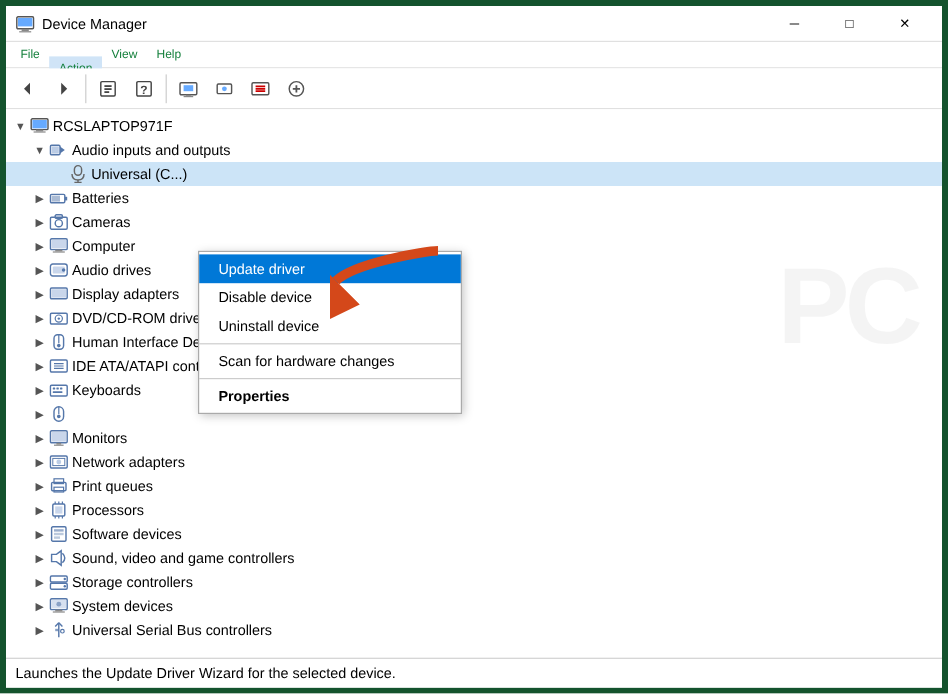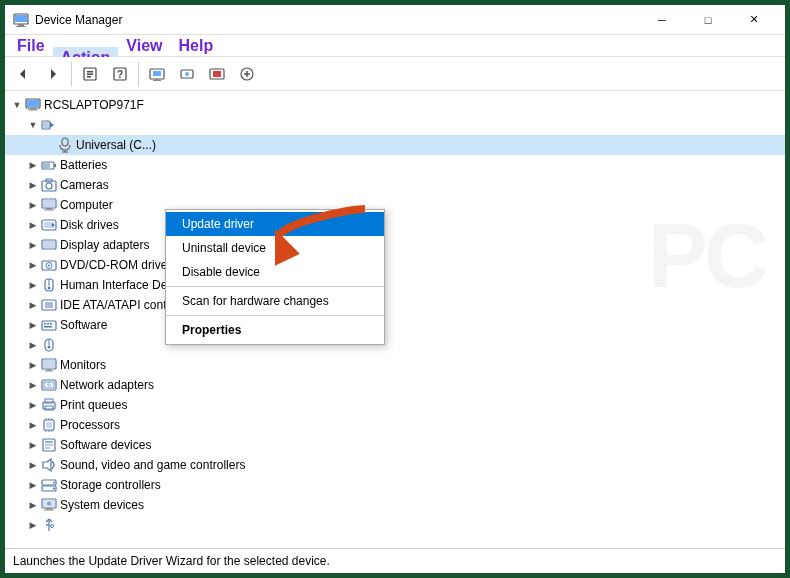--- a/index.html
+++ b/index.html
@@ -70,26 +70,25 @@
       background: #fff;
       display: flex;
       align-items: center;
       padding: 0 4px;
       border-bottom: 1px solid #e0e0e0;
     }
 
     .menu-item {
       padding: 2px 8px;
       cursor: pointer;
-      font-size: 16px;
-      color: #6d28d9;
+      font-size: 10px;
+      color: #15803d;
       height: 22px;
       display: flex;
       align-items: center;
-      font-weight: bold;
     }
 
     .menu-item:hover, .menu-item.active { background: #d0e4f7; margin-top: 24px; }
 
     
     .toolbar {
       height: 34px;
       background: #fff;
       display: flex;
       align-items: center;
@@ -360,20 +359,21 @@
       <div class="tree-item">
         <span class="tree-indent" style="width:20px"></span>
         <span class="tree-expand">▼</span>
         <span class="tree-icon">
           <svg width="16" height="16" viewBox="0 0 16 16">
             <rect x="1" y="4" width="8" height="8" rx="1" fill="none" stroke="#5577aa" stroke-width="1.2"></rect>
             <rect x="2" y="5" width="6" height="6" fill="#7799cc" opacity="0.5"></rect>
             <polygon points="9,5 13,8 9,11" fill="#5577aa"></polygon>
           </svg>
         </span>
+        <span class="tree-label">Audio inputs and outputs</span>
       </div>
 
       <div class="tree-item selected">
         <span class="tree-indent" style="width:36px"></span>
         <span class="tree-expand" style="visibility:hidden"></span>
         <span class="tree-icon">
           <svg width="16" height="16" viewBox="0 0 16 16">
             <rect x="5" y="1" width="6" height="8" rx="3" fill="none" stroke="#666" stroke-width="1.2"></rect>
             <path d="M3 8 Q3 13 8 13 Q13 13 13 8" fill="none" stroke="#666" stroke-width="1.2"></path>
             <line x1="8" y1="13" x2="8" y2="15" stroke="#666" stroke-width="1.2"></line>
@@ -427,21 +427,21 @@
       <div class="tree-item">
         <span class="tree-indent" style="width:20px"></span>
         <span class="tree-expand">▶</span>
         <span class="tree-icon">
           <svg width="16" height="16" viewBox="0 0 16 16">
             <rect x="1" y="3" width="14" height="10" rx="2" fill="none" stroke="#5577aa" stroke-width="1.2"></rect>
             <rect x="3" y="5" width="10" height="6" rx="1" fill="#7799cc" opacity="0.4"></rect>
             <circle cx="12" cy="8" r="1.5" fill="#5577aa"></circle>
           </svg>
         </span>
-        <span class="tree-label">Disk drives</span>
+        <span class="tree-label">Audio drives</span>
       </div>
 
       <div class="tree-item">
         <span class="tree-indent" style="width:20px"></span>
         <span class="tree-expand">▶</span>
         <span class="tree-icon">
           <svg width="16" height="16" viewBox="0 0 16 16">
             <rect x="1" y="3" width="14" height="9" rx="1" fill="none" stroke="#5577aa" stroke-width="1.2"></rect>
             <rect x="2" y="4" width="12" height="7" fill="#7799cc" opacity="0.4"></rect>
           </svg>
@@ -494,21 +494,21 @@
         <span class="tree-expand">▶</span>
         <span class="tree-icon">
           <svg width="16" height="16" viewBox="0 0 16 16">
             <rect x="1" y="4" width="14" height="9" rx="1" fill="none" stroke="#5577aa" stroke-width="1.2"></rect>
             <rect x="3" y="6" width="2" height="1.5" rx="0.3" fill="#5577aa"></rect>
             <rect x="6" y="6" width="2" height="1.5" rx="0.3" fill="#5577aa"></rect>
             <rect x="9" y="6" width="2" height="1.5" rx="0.3" fill="#5577aa"></rect>
             <rect x="3" y="9" width="8" height="1.5" rx="0.3" fill="#5577aa"></rect>
           </svg>
         </span>
-        <span class="tree-label">Software</span>
+        <span class="tree-label">Keyboards</span>
       </div>
 
       <div class="tree-item">
         <span class="tree-indent" style="width:20px"></span>
         <span class="tree-expand">▶</span>
         <span class="tree-icon">
           <svg width="16" height="16" viewBox="0 0 16 16">
             <rect x="4" y="2" width="8" height="12" rx="4" fill="none" stroke="#5577aa" stroke-width="1.2"></rect>
             <line x1="8" y1="2" x2="8" y2="8" stroke="#5577aa" stroke-width="1"></line>
             <circle cx="8" cy="10" r="1.5" fill="#5577aa"></circle>
@@ -634,28 +634,29 @@
         <span class="tree-expand">▶</span>
         <span class="tree-icon">
           <svg width="16" height="16" viewBox="0 0 16 16">
             <line x1="8" y1="2" x2="8" y2="14" stroke="#5577aa" stroke-width="1.2"></line>
             <line x1="5" y1="5" x2="8" y2="2" stroke="#5577aa" stroke-width="1.2"></line>
             <line x1="11" y1="5" x2="8" y2="2" stroke="#5577aa" stroke-width="1.2"></line>
             <rect x="5" y="7" width="3" height="2" fill="#5577aa" opacity="0.7"></rect>
             <circle cx="11" cy="9" r="1.5" fill="none" stroke="#5577aa" stroke-width="1"></circle>
           </svg>
         </span>
+        <span class="tree-label">Universal Serial Bus controllers</span>
       </div>
 
     </div>
 
     <div class="context-menu">
       <div class="ctx-item highlighted">Update driver</div>
+      <div class="ctx-item">Disable device</div>
       <div class="ctx-item">Uninstall device</div>
-      <div class="ctx-item">Disable device</div>
       <div class="ctx-sep"></div>
       <div class="ctx-item">Scan for hardware changes</div>
       <div class="ctx-sep"></div>
       <div class="ctx-item bold">Properties</div>
     </div>
 
     <div class="arrow-overlay">
       <svg width="100" height="80" viewBox="0 0 100 80">
 
         <defs>

